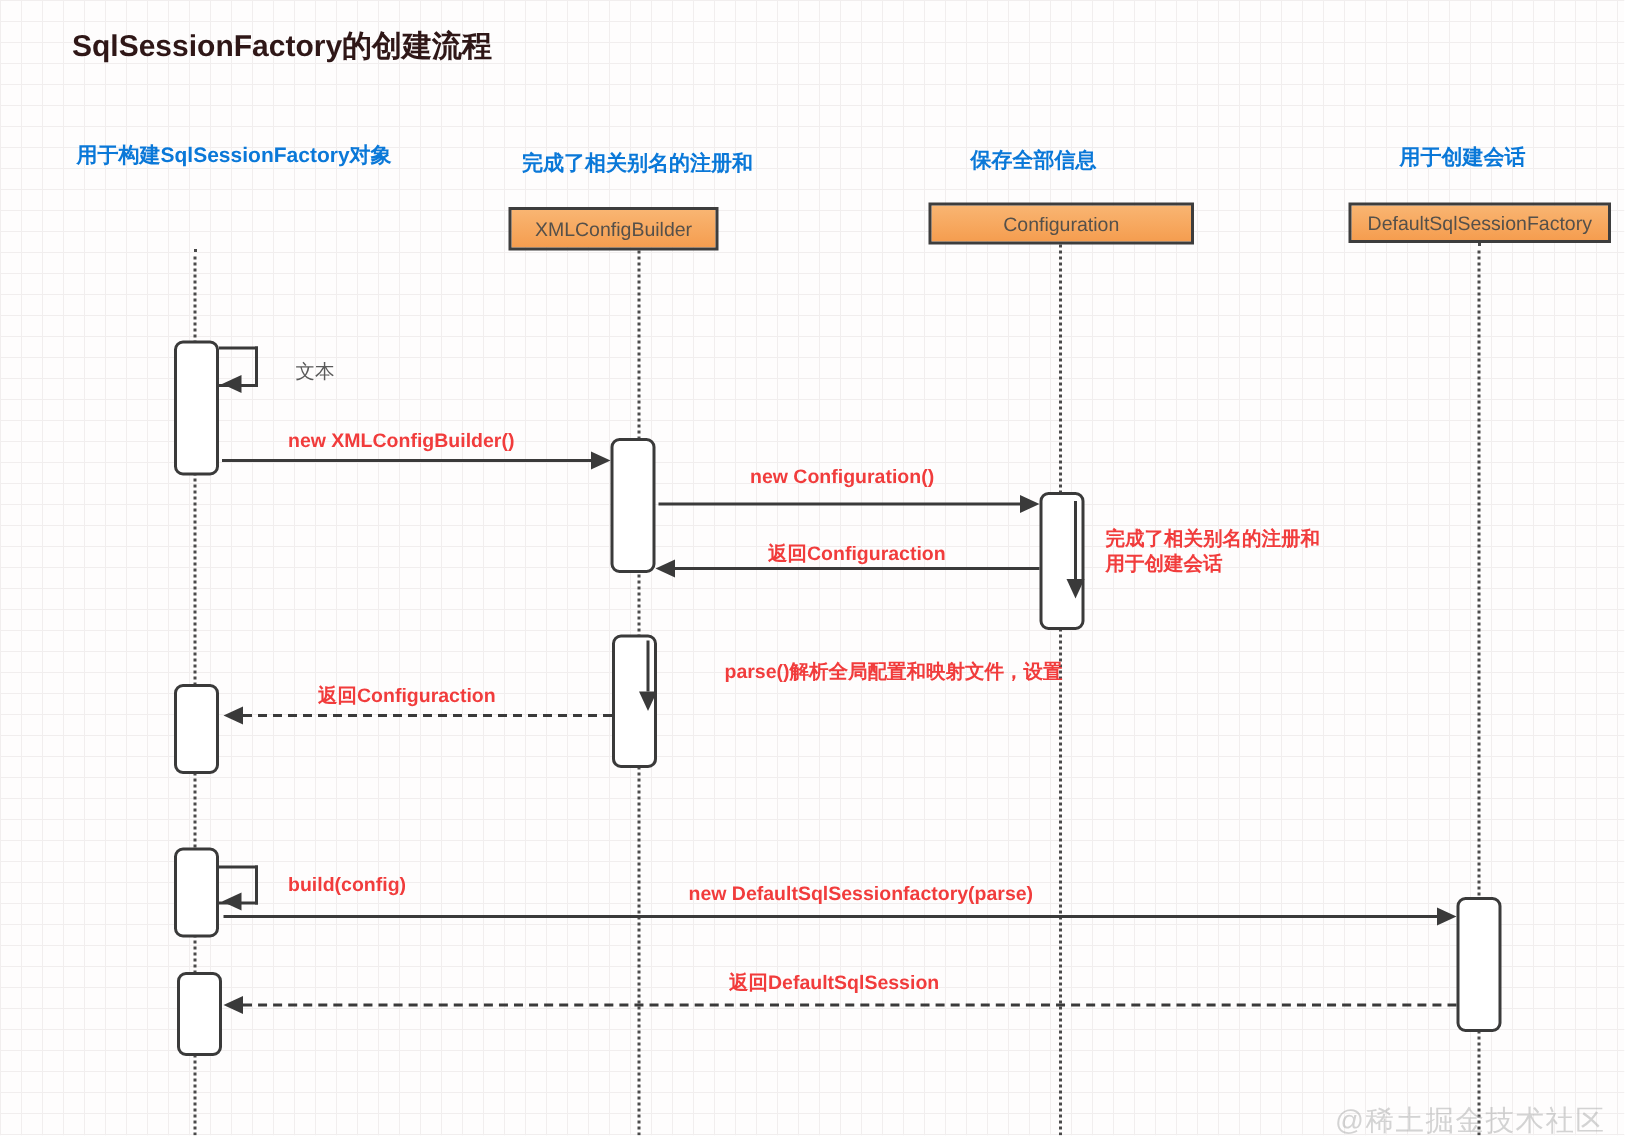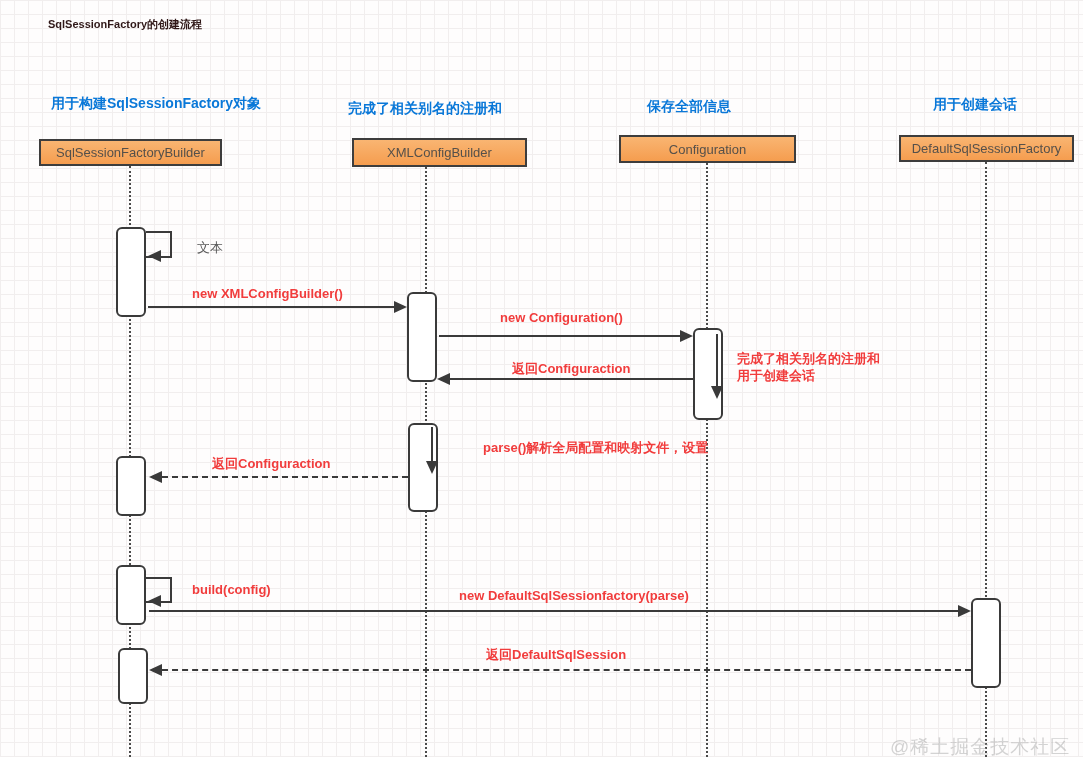--- a/index.html
+++ b/index.html
@@ -4,21 +4,21 @@
 <style>
   html,body{margin:0;padding:0;background:#fff;}
   #canvas{
     position:relative;width:1083px;height:757px;overflow:hidden;
     font-family:"Liberation Sans","DejaVu Sans",sans-serif;
     background-color:#fefdfd;
     background-image:linear-gradient(#f1eeee 1px,transparent 1px),
                      linear-gradient(90deg,#f1eeee 1px,transparent 1px);
     background-size:14px 14px;
   }
-  .title{position:absolute;font-size:11px;font-weight:bold;color:#2f1717;white-space:nowrap;}
+  .title{position:absolute;font-size:20px;font-weight:bold;color:#2f1717;white-space:nowrap;}
   .caption{position:absolute;font-size:14px;font-weight:bold;color:#0a78d8;white-space:nowrap;}
   .obj{
     position:absolute;box-sizing:border-box;border:2px solid #3d3d3d;
     background:linear-gradient(#f9b572,#f59d4f);
     display:flex;align-items:center;justify-content:center;
     font-size:13px;color:#55504a;white-space:nowrap;
   }
   .vdot{position:absolute;width:0;border-left:2px dotted #4a4a4a;}
   .act{position:absolute;box-sizing:content-box;width:26px;background:#fff;border:2px solid #3a3a3a;border-radius:6px;}
   .loop{position:absolute;box-sizing:content-box;border:2px solid #3a3a3a;border-left:none;background:transparent;}
@@ -43,22 +43,21 @@
   <div class="vdot" style="left:129px;top:166px;height:591px"></div>
   <div class="vdot" style="left:425px;top:167px;height:590px"></div>
   <div class="vdot" style="left:706px;top:163px;height:594px"></div>
   <div class="vdot" style="left:985px;top:162px;height:595px"></div>
 
   <div class="caption" style="left:51px;top:95px">用于构建SqlSessionFactory对象</div>
   <div class="caption" style="left:348px;top:100px">完成了相关别名的注册和</div>
   <div class="caption" style="left:647px;top:98px">保存全部信息</div>
   <div class="caption" style="left:933px;top:96px">用于创建会话</div>
 
-  <div class="obj" style="left:39px;top:139px;width:183px;height:27px">SqlSessionFactoryBuilder</div>
-  <div class="obj" style="left:352px;top:138px;width:175px;height:29px">XMLConfigBuilder</div>
+  <div class="obj" style="left:339px;top:138px;width:140px;height:29px">XMLConfigBuilder</div>
   <div class="obj" style="left:899px;top:135px;width:175px;height:27px">DefaultSqlSessionFactory</div>
   <div class="obj" style="left:619px;top:135px;width:177px;height:28px">Configuration</div>
 
   <div class="act" style="left:116px;top:227px;height:86px"></div>
   <div class="act" style="left:407px;top:292px;height:86px"></div>
   <div class="act" style="left:693px;top:328px;height:88px"></div>
   <div class="act" style="left:408px;top:423px;height:85px"></div>
   <div class="act" style="left:116px;top:456px;height:56px"></div>
   <div class="act" style="left:116px;top:565px;height:56px"></div>
   <div class="act" style="left:971px;top:598px;height:86px"></div>

